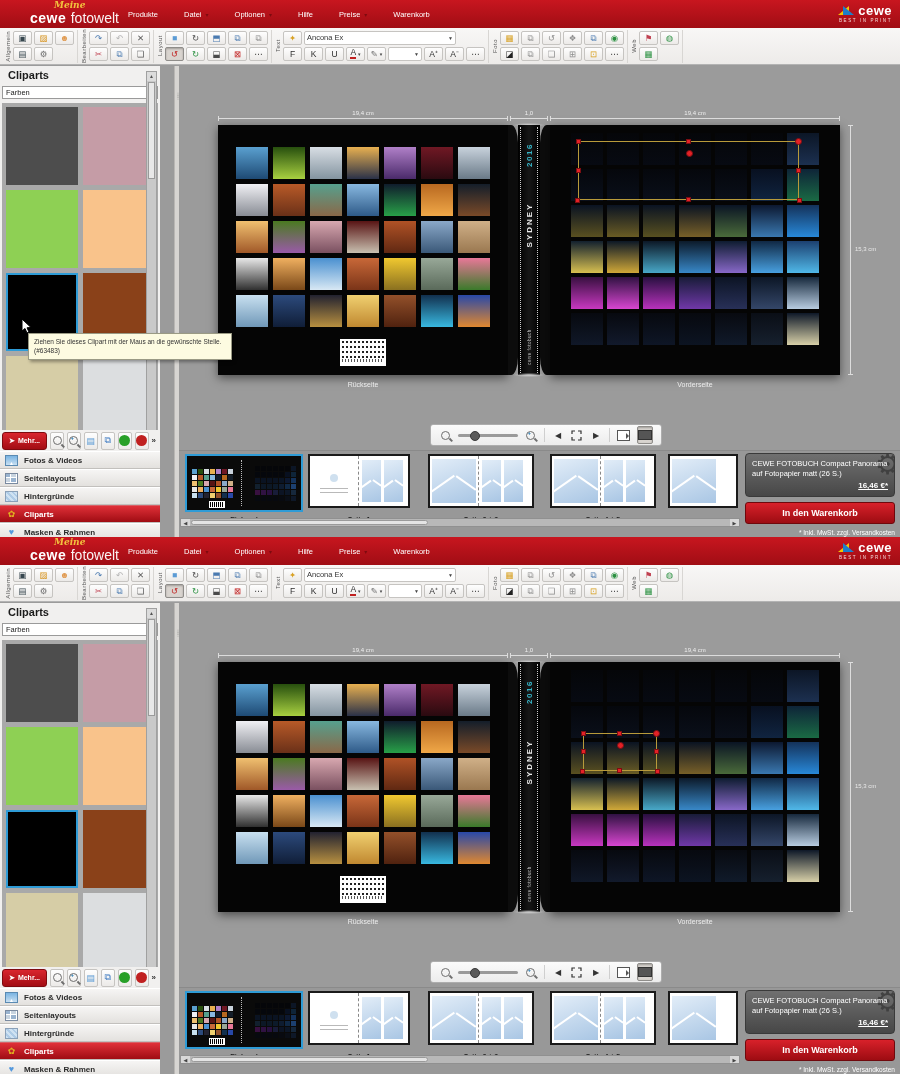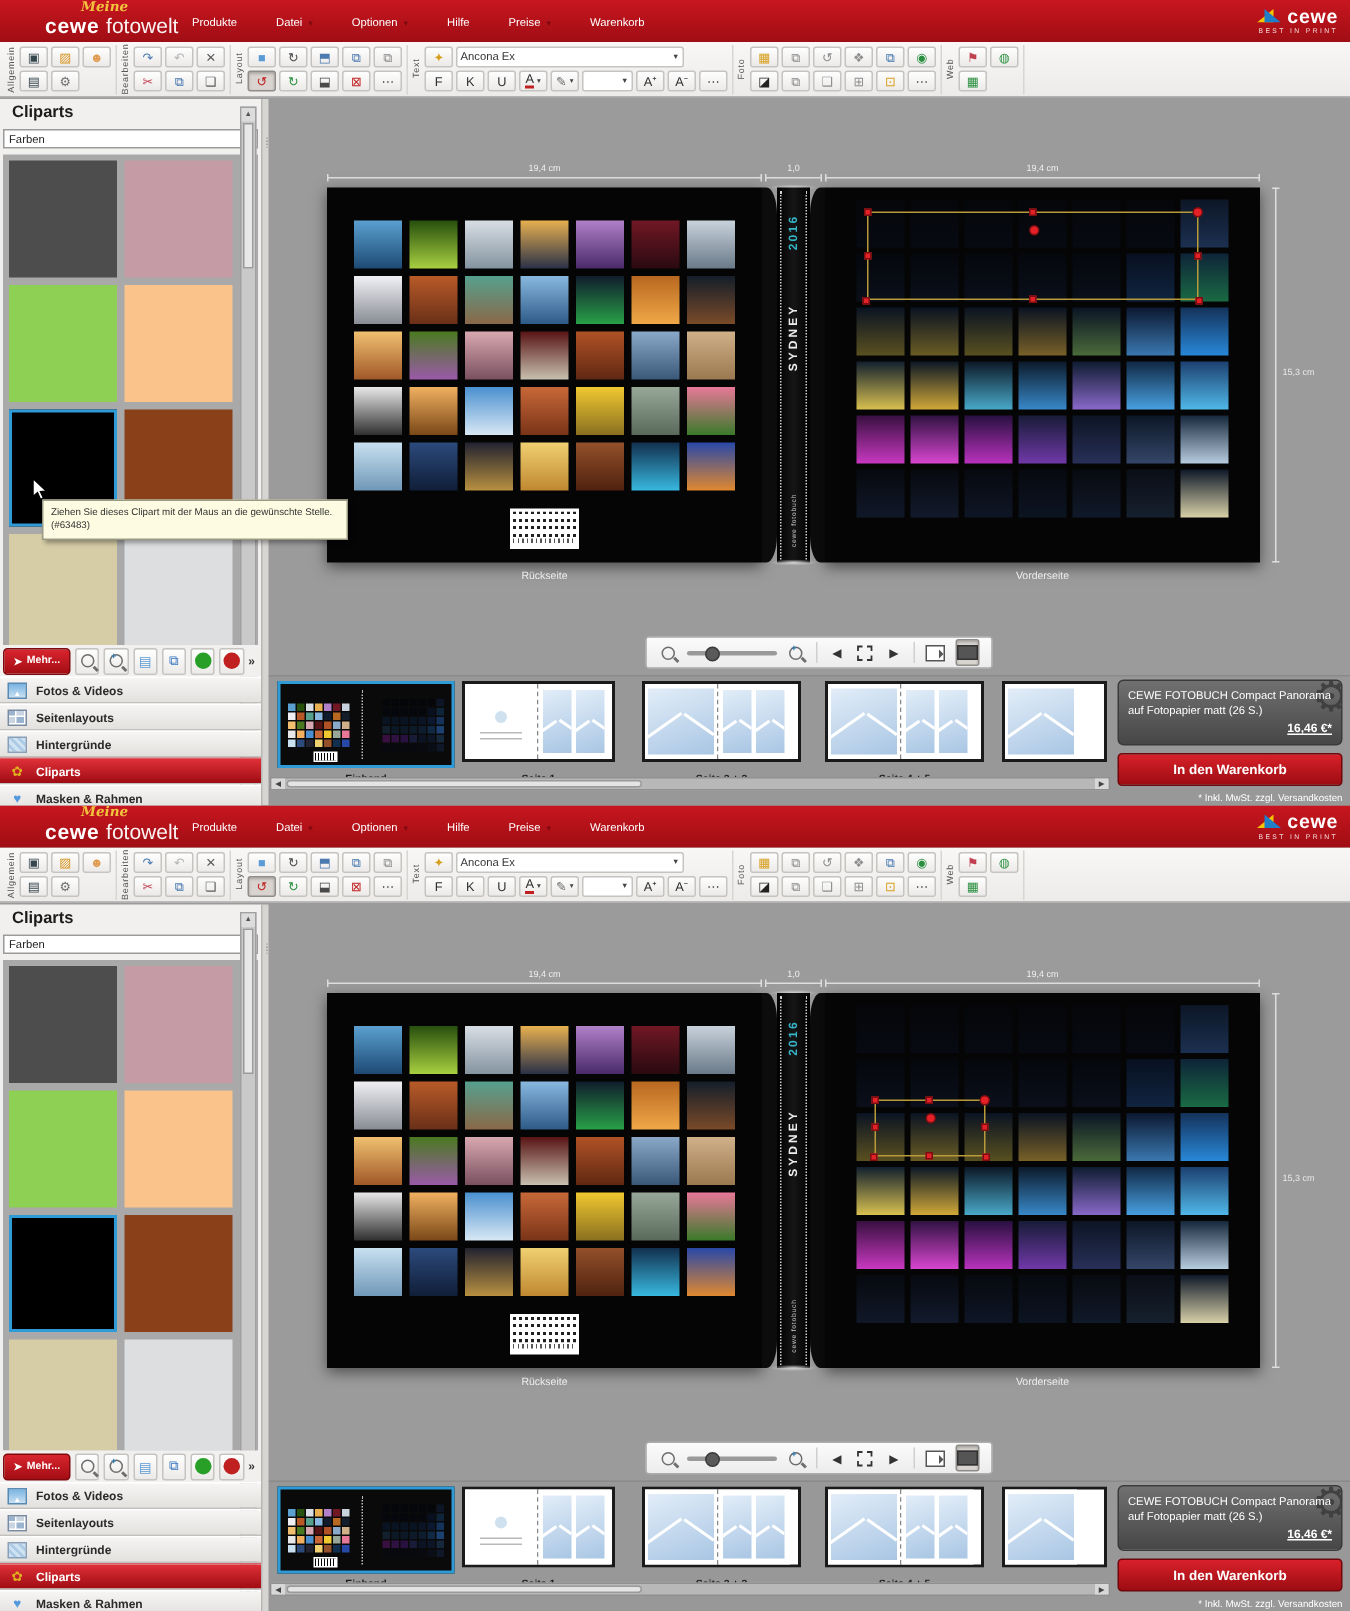--- a/index.html
+++ b/index.html
@@ -27,21 +27,21 @@
   .grp{display:flex;align-items:center;height:33px;border-right:1px solid #d8d6d3;padding:0 3px;}
   .grp-label{writing-mode:vertical-rl;transform:rotate(180deg);font-size:6px;color:#555;margin-right:2px;letter-spacing:.5px;}
   .grp-rows{display:flex;flex-direction:column;gap:2px;}
   .grp-row{display:flex;gap:2px;}
   .tb{height:14px;min-width:19px;border:1px solid #c6c4c1;border-radius:2px;background:linear-gradient(#fefefe,#ecEAe8);display:flex;align-items:center;justify-content:center;font-size:8.5px;line-height:1;padding:0 2px;box-sizing:border-box;cursor:default;}
   .tb.pressed{background:#d9d4cf;border-color:#8f8d8a;box-shadow:inset 0 1px 2px rgba(0,0,0,.25);}
   .tb .ar{font-size:5px;color:#444;margin-left:2px;}
   .tb-select{justify-content:space-between;background:#fff;font-size:7.5px;color:#333;}
   .colr{border-bottom:2px solid #c02020;line-height:.9;}
   
-  .sidebar{position:absolute;top:66px;left:0;width:174px;bottom:0;background:#f1f0ef;z-index:3;}
+  .sidebar{position:absolute;top:66px;left:0;width:160px;bottom:0;background:#f1f0ef;z-index:3;}
   .splitter{position:absolute;top:66px;left:174px;width:4px;bottom:0;background:#d7d5d2;border-left:1px solid #b9b7b4;z-index:3;}
   .splitter .dots{position:absolute;top:28px;left:0px;color:#8a8a8a;font-size:6px;line-height:2px;}
   .side-title{position:absolute;top:3px;left:8px;font-size:11px;font-weight:bold;color:#1b1b1b;}
   .side-menu-dots{position:absolute;top:4px;right:4px;color:#777;font-size:9px;}
   .side-dd{position:absolute;top:20px;left:2px;right:2px;height:13px;background:#fff;border:1px solid #9a9a9a;display:flex;align-items:center;justify-content:space-between;font-size:7.5px;color:#222;padding:0 3px;box-sizing:border-box;}
   .side-dd .dda{font-size:6px;color:#222;}
   .swatch-area{position:absolute;top:37px;left:2px;right:2px;height:327px;background:#a9a9a9;overflow:hidden;padding:4px;box-sizing:border-box;}
   .swatch-grid{display:grid;grid-template-columns:72px 72px;gap:5px;}
   .swatch{width:72px;height:78px;}
   .swatch.selected{outline:2px solid #2e9bd6;outline-offset:-2px;}

